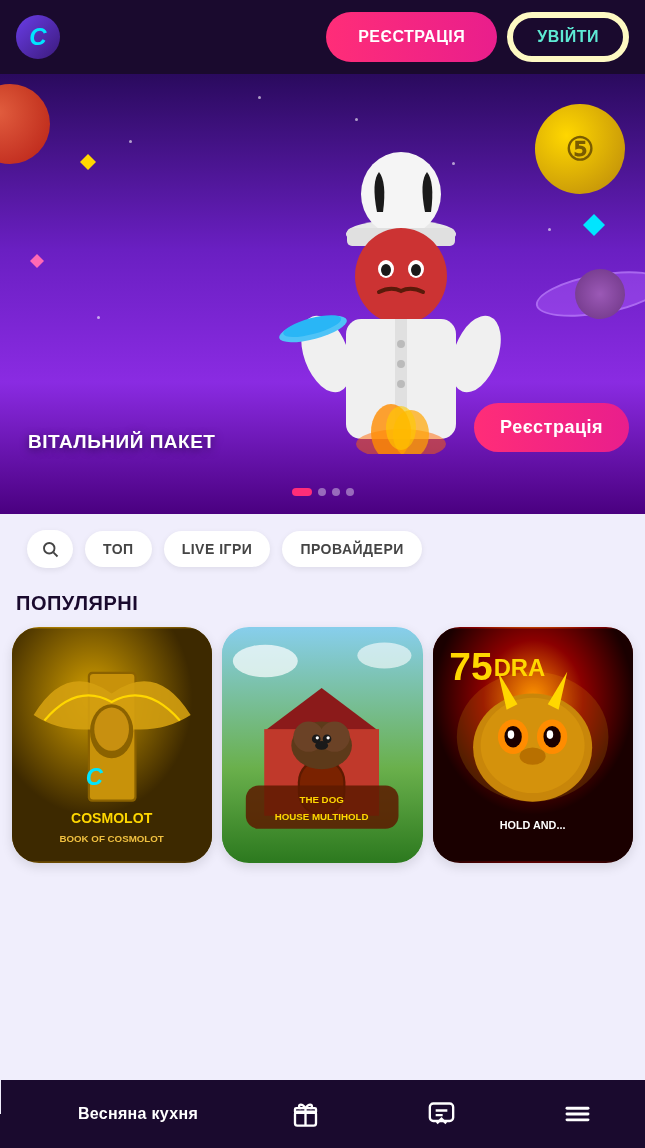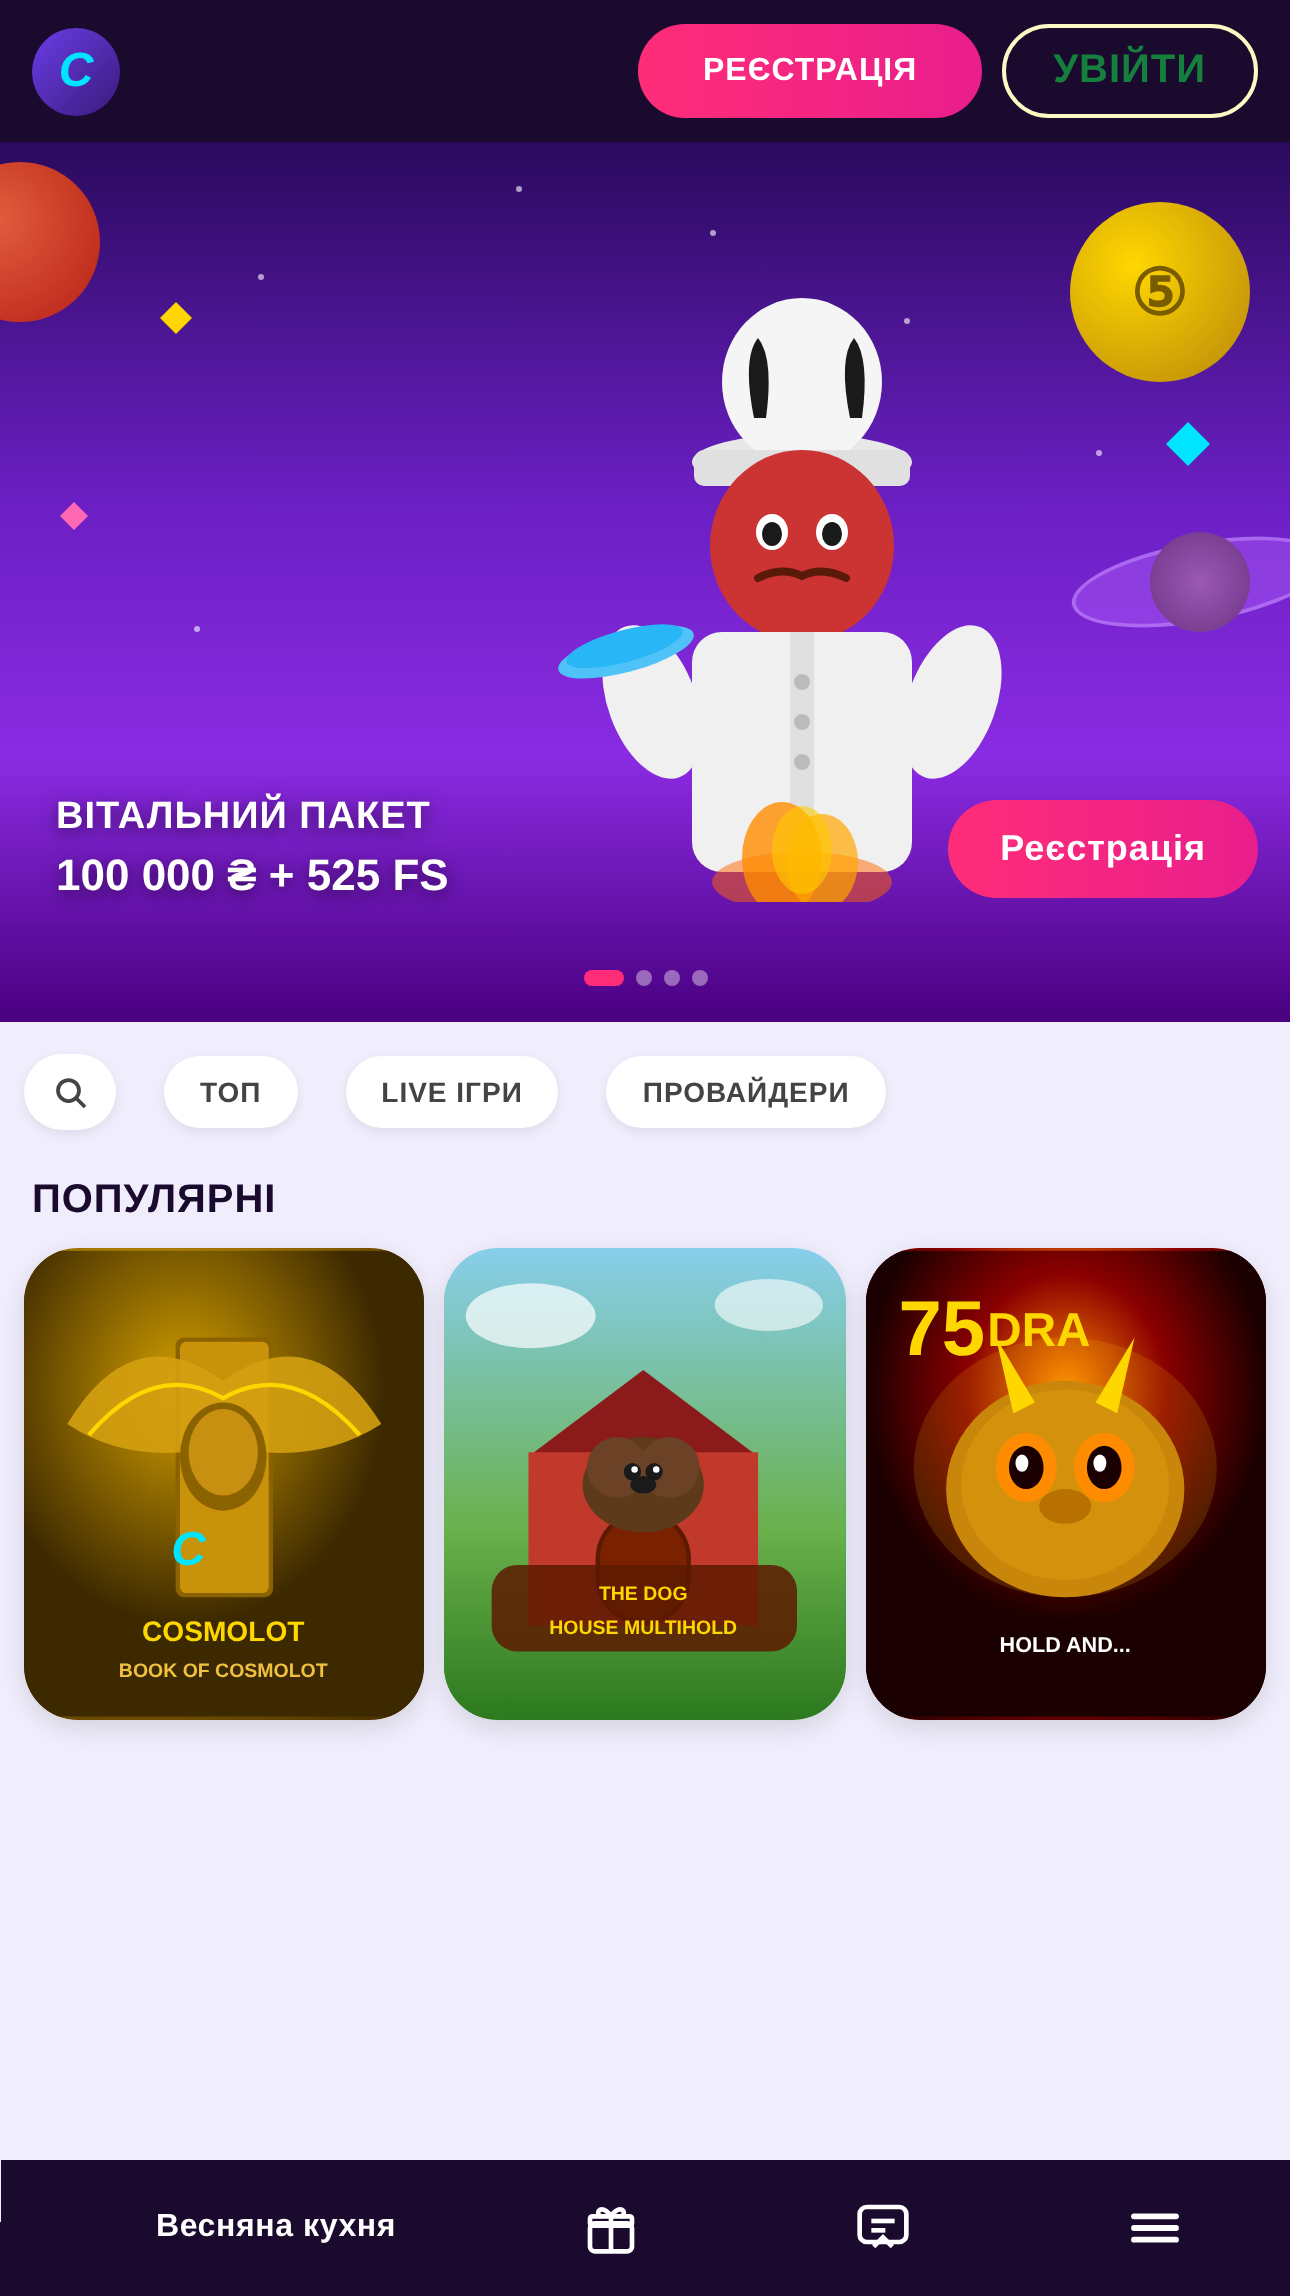--- a/index.html
+++ b/index.html
@@ -46,25 +46,25 @@
       border: none;
       border-radius: 30px;
       padding: 12px 32px;
       font-size: 16px;
       font-weight: 700;
       cursor: pointer;
       letter-spacing: 0.5px;
     }
     .btn-login {
       background: transparent;
-      color: #15803d;
-      border: 2px solid #fef9c3;
+      color: #5eead4;
+      border: 6px solid #fef9c3;
       border-radius: 30px;
       padding: 10px 24px;
-      font-size: 20px;
+      font-size: 16px;
       font-weight: 700;
       cursor: pointer;
       letter-spacing: 0.5px;
     }
 
     
     .hero {
       position: relative;
       width: 100%;
       height: 440px;
@@ -205,22 +205,22 @@
     .main-content {
       background: #f0eefc;
       min-height: 600px;
       padding-bottom: 80px;
     }
 
     
     .tab-bar {
       display: flex;
       align-items: center;
-      gap: 24px;
-      padding: 16px 12px;
+      gap: 12px;
+      padding: 16px 27px;
       background: #f0eefc;
       overflow-x: auto;
     }
     .tab-item {
       display: flex;
       align-items: center;
       justify-content: center;
       padding: 10px 18px;
       border-radius: 24px;
       background: #fff;
@@ -396,21 +396,20 @@
 
       <ellipse cx="130" cy="330" rx="45" ry="15" fill="#ff6600" opacity="0.5"></ellipse>
       <ellipse cx="120" cy="318" rx="20" ry="28" fill="#ff8c00" opacity="0.8"></ellipse>
       <ellipse cx="140" cy="320" rx="18" ry="24" fill="#ffa500" opacity="0.7"></ellipse>
       <ellipse cx="130" cy="314" rx="15" ry="22" fill="#ffcc00" opacity="0.6"></ellipse>
     </svg>
   </div>
 
   <div class="hero-text">
     <div class="hero-title">ВІТАЛЬНИЙ ПАКЕТ</div>
-    <div class="hero-subtitle">100 000 ₴ + 525 FS</div>
   </div>
 
   <button class="hero-register-btn">Реєстрація</button>
 
   <div class="hero-dots">
     <div class="dot active"></div>
     <div class="dot"></div>
     <div class="dot"></div>
     <div class="dot"></div>
   </div>

